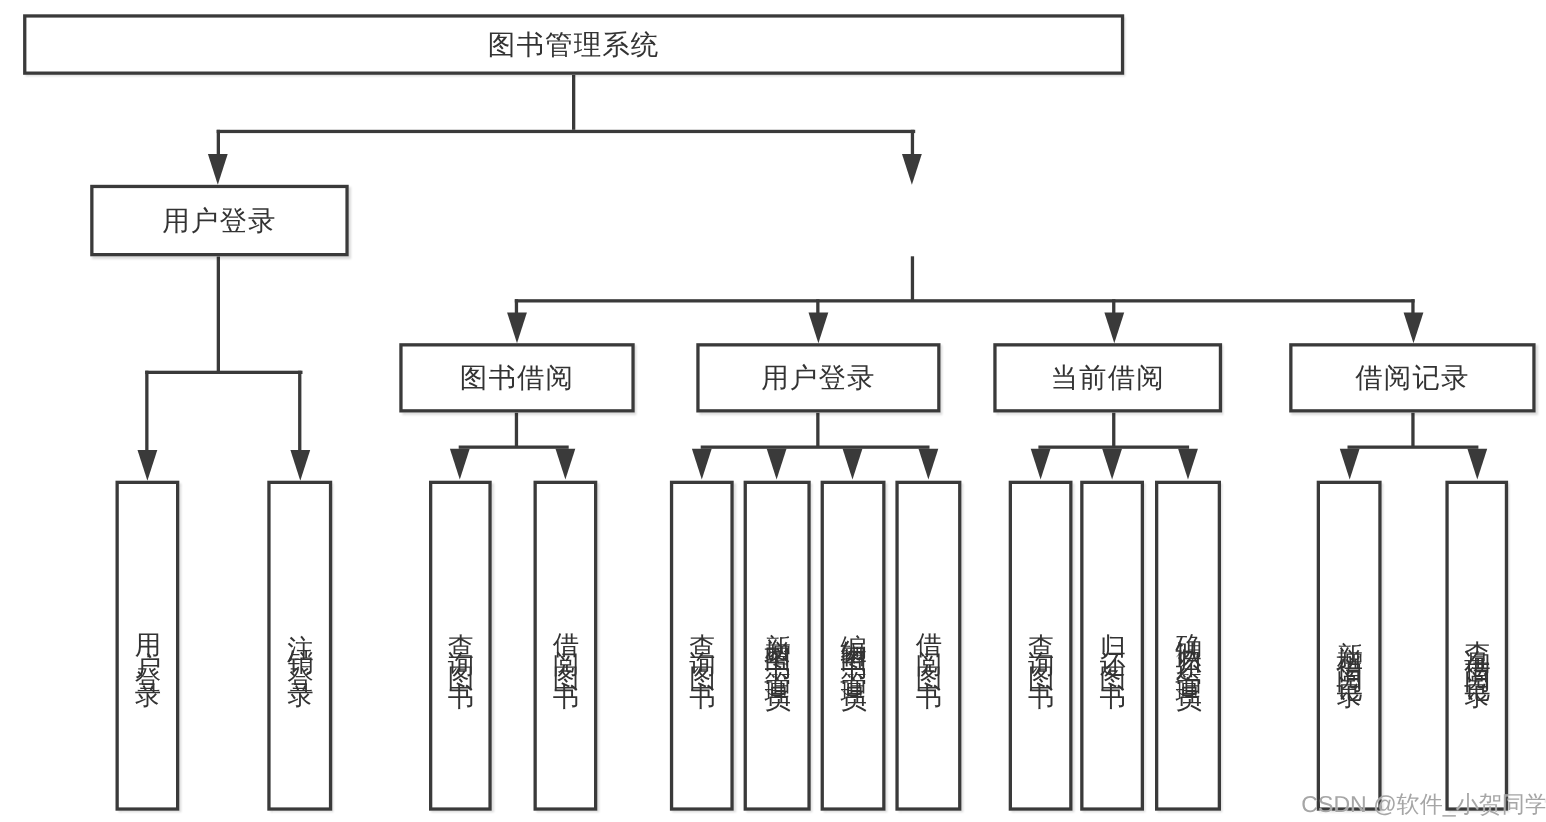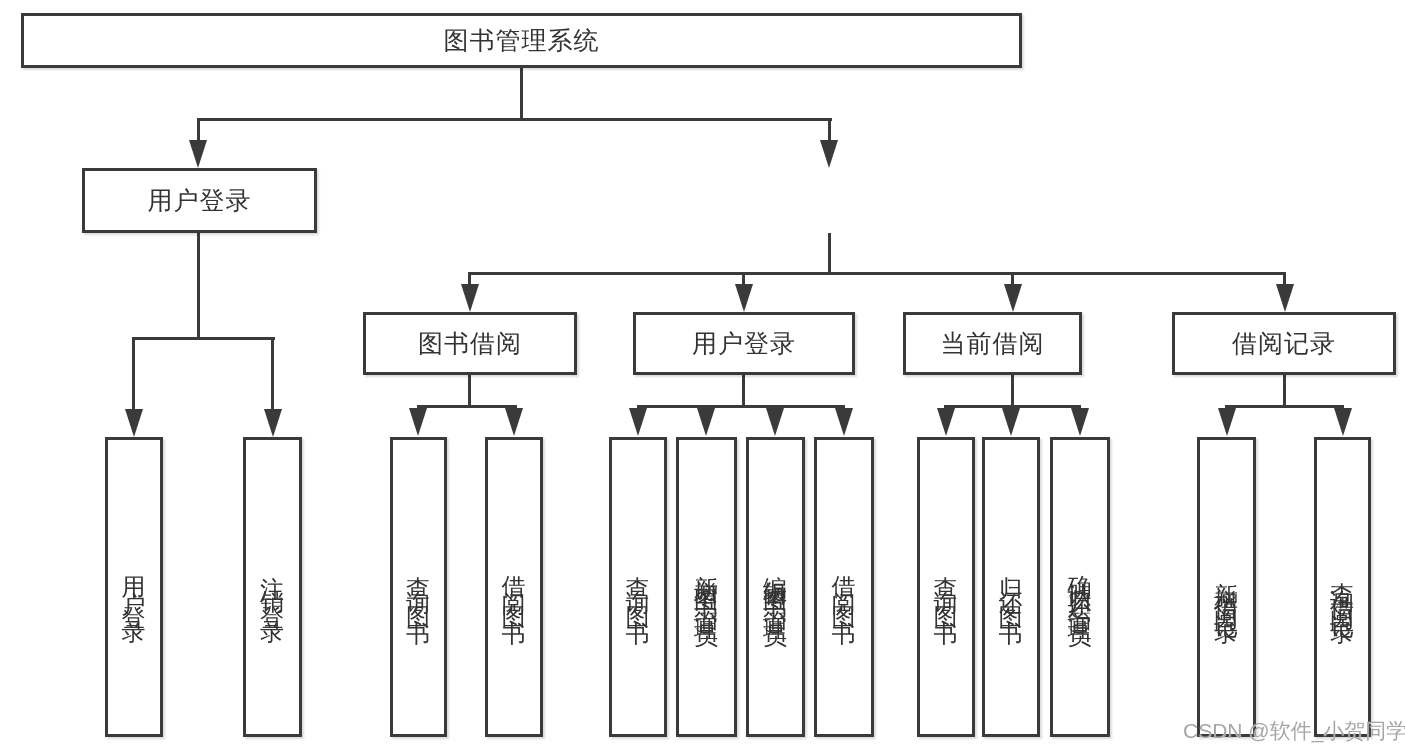--- a/index.html
+++ b/index.html
@@ -112,21 +112,21 @@
   <div class="box" style="left:82px;top:168px;width:235px;height:65px;">
     <span class="hlabel">用户登录</span>
   </div>
 
   <div class="box" style="left:363px;top:312px;width:214px;height:63px;">
     <span class="hlabel">图书借阅</span>
   </div>
   <div class="box" style="left:633px;top:312px;width:222px;height:63px;">
     <span class="hlabel">用户登录</span>
   </div>
-  <div class="box" style="left:903px;top:312px;width:179px;height:63px;">
+  <div class="box" style="left:903px;top:312px;width:208px;height:63px;">
     <span class="hlabel">当前借阅</span>
   </div>
   <div class="box" style="left:1172px;top:312px;width:224px;height:63px;">
     <span class="hlabel">借阅记录</span>
   </div>
 
   <div class="box" style="left:105px;top:437px;width:58px;height:300px;">
     <span class="vlabel sp15">用户登录</span>
   </div>
   <div class="box" style="left:243px;top:437px;width:59px;height:300px;">

